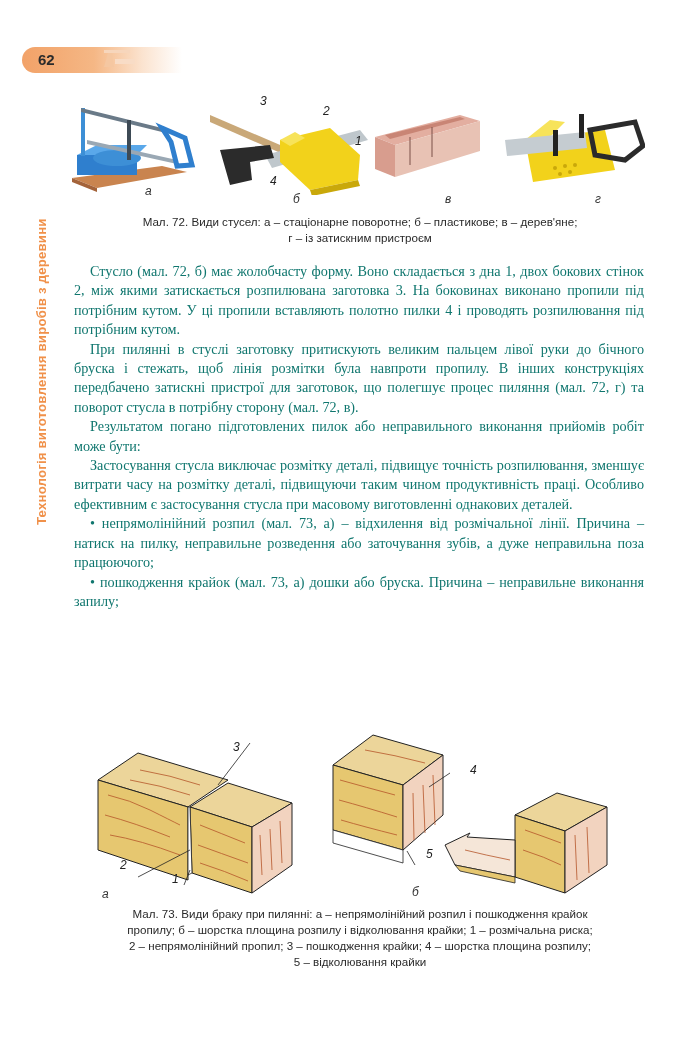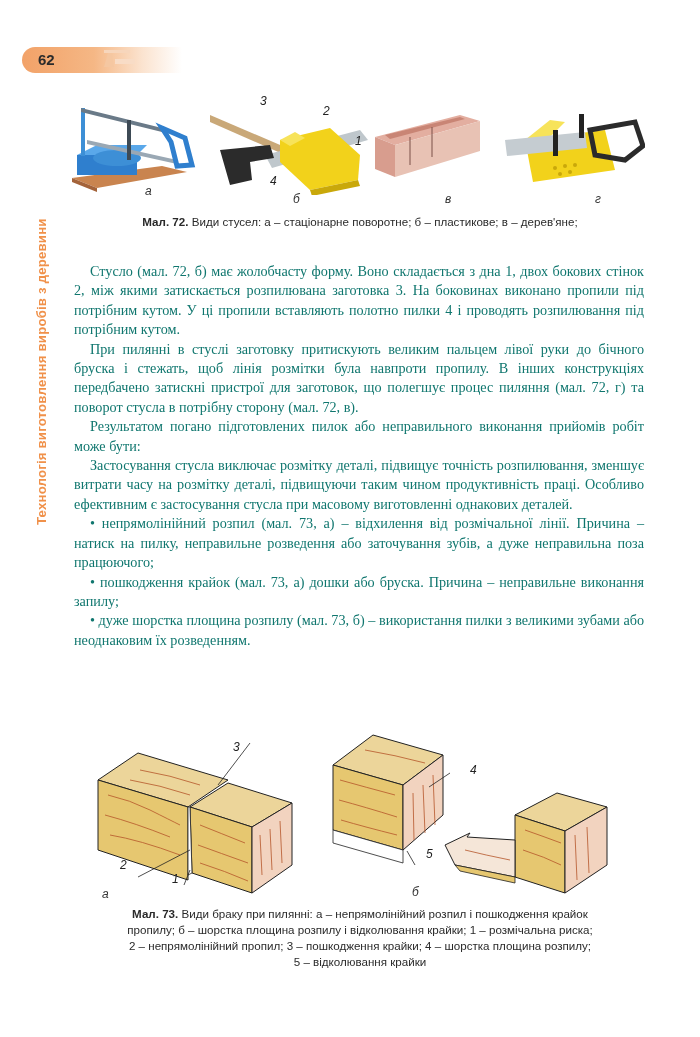--- a/index.html
+++ b/index.html
@@ -15,21 +15,21 @@
   .side-title span { position: absolute; left: 0; top: 0; white-space: nowrap;
     transform-origin: 0 0; transform: rotate(-90deg) translate(-430px, 0);
     font-family: "Liberation Sans", sans-serif; font-weight: bold; font-size: 13.2px; color: #f0914a; letter-spacing: 0.2px; }
 
   .fig72 { position: absolute; left: 65px; top: 92px; width: 590px; height: 120px; }
   .fig-img { position: absolute; }
   .fig-label { position: absolute; font-family: "Liberation Sans", sans-serif; font-style: italic; font-size: 12px; color: #333; }
   .callout { position: absolute; font-family: "Liberation Sans", sans-serif; font-style: italic; font-size: 12px; color: #222; }
 
   .caption { position: absolute; font-family: "Liberation Sans", sans-serif; font-size: 11.6px; line-height: 16px; color: #2a2a2a; text-align: center; }
-  .caption b { font-weight: bold; }
+  .caption b { font-weight: normal; }
 
   .body-text { position: absolute; left: 74px; top: 262px; width: 570px; font-size: 14.2px; line-height: 19.4px; text-align: justify; color: #0f766e; }
   .body-text p { margin: 0; text-indent: 16px; }
   .body-text p.bullet { text-indent: 16px; }
 
   .fig73 { position: absolute; left: 80px; top: 725px; width: 540px; height: 175px; }
 </style>
 </head>
 <body>
 
@@ -99,30 +99,30 @@
         <circle cx="70" cy="65" r="2"></circle>
         <circle cx="55" cy="74" r="2"></circle>
         <circle cx="65" cy="72" r="2"></circle>
       </g>
   </svg>
   <span class="fig-label" style="left:530px;top:100px">г</span>
 </div>
 
 <div class="caption" style="left:60px;top:214px;width:600px;">
   <div><b>Мал. 72.</b> <span>Види стусел: а – стаціонарне поворотне; б – пластикове; в – дерев'яне;</span></div>
+  <div>г – із затискним пристроєм</div>
 </div>
 
 <div class="body-text">
   <p>Стусло (мал. 72, б) має жолобчасту форму. Воно складається з дна 1, двох бокових стінок 2, між якими затискається розпилювана заготовка 3. На боковинах виконано пропили під потрібним кутом. У ці пропили вставляють полотно пилки 4 і проводять розпилювання під потрібним кутом.</p>
   <p>При пилянні в стуслі заготовку притискують великим пальцем лівої руки до бічного бруска і стежать, щоб лінія розмітки була навпроти пропилу. В інших конструкціях передбачено затискні пристрої для заготовок, що полегшує процес пиляння (мал. 72, г) та поворот стусла в потрібну сторону (мал. 72, в).</p>
   <p>Результатом погано підготовлених пилок або неправильного виконання прийомів робіт може бути:</p>
   <p>Застосування стусла виключає розмітку деталі, підвищує точність розпилювання, зменшує витрати часу на розмітку деталі, підвищуючи таким чином продуктивність праці. Особливо ефективним є застосування стусла при масовому виготовленні однакових деталей.</p>
   <p class="bullet">• непрямолінійний розпил (мал. 73, а) – відхилення від розмічальної лінії. Причина – натиск на пилку, неправильне розведення або заточування зубів, а дуже неправильна поза працюючого;</p>
   <p class="bullet">• пошкодження крайок (мал. 73, а) дошки або бруска. Причина – неправильне виконання запилу;</p>
-  <p class="bullet">• дуже шорстка площина розпилу (мал. 73, б) – використання пилки з великими зубами або неоднаковим їх розведенням.</p>
 </div>
 
 <div class="fig73">
   <svg class="fig-img" style="left:0;top:0" width="240" height="175" viewBox="0 0 240 175">
     <path d="M18 55 L58 28 L148 55 L108 82 Z" fill="#ecd59a" stroke="#222" stroke-width="1"></path>
     <path d="M18 55 L108 82 L108 155 L18 125 Z" fill="#e6c770" stroke="#222" stroke-width="1"></path>
     <path d="M110 82 L148 58 L212 78 L172 102 Z" fill="#ecd59a" stroke="#222" stroke-width="1"></path>
     <path d="M110 82 L172 102 L172 168 L112 148 Z" fill="#e6c770" stroke="#222" stroke-width="1"></path>
     <path d="M172 102 L212 78 L212 140 L172 168 Z" fill="#f2d3bf" stroke="#222" stroke-width="1"></path>
     <path d="M108 82 L110 82 L112 148 L108 150 Z" fill="#fff" stroke="#222" stroke-width="0.8"></path>

